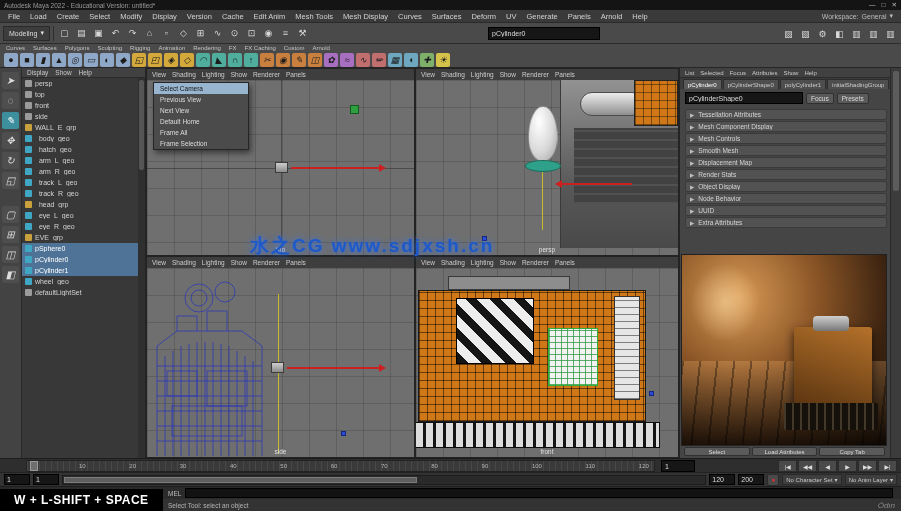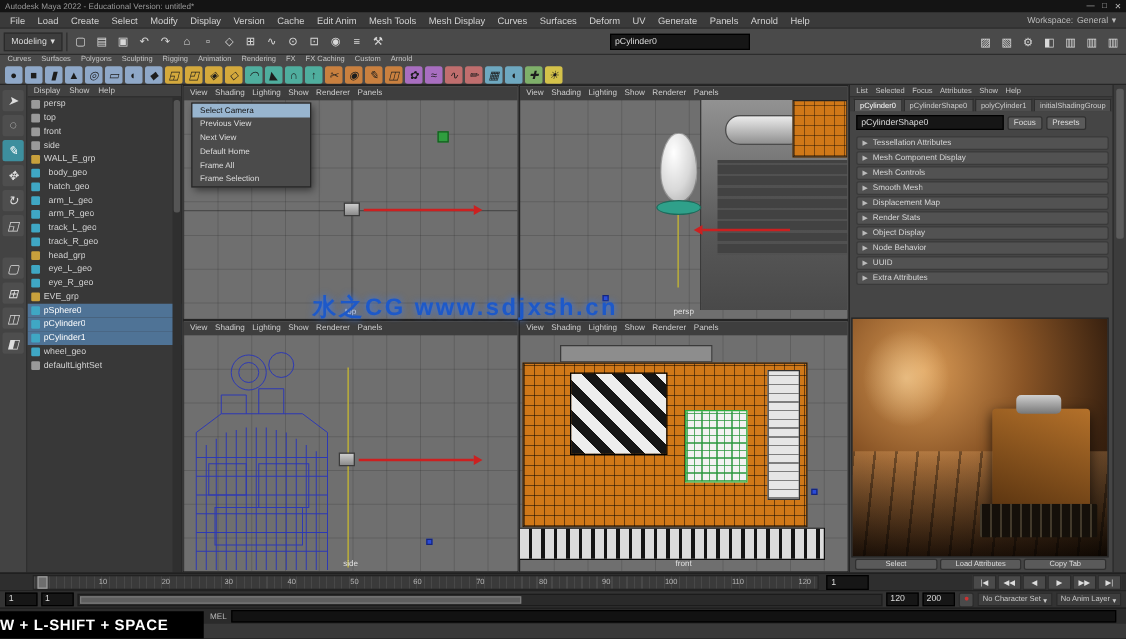--- a/index.html
+++ b/index.html
@@ -125,21 +125,21 @@
   .rs-track{flex:1;height:10px;background:#2a2a2a;border:1px solid #1c1c1c;position:relative;}
   .rs-handle{position:absolute;left:1px;top:1px;bottom:1px;width:55%;background:#5f5f5f;border:1px solid #7b7b7b;}
   .autokey{width:12px;height:12px;border-radius:2px;background:#4a4a4a;border:1px solid #2b2b2b;display:flex;align-items:center;justify-content:center;color:#c33;font-size:7px;}
   .dd{display:flex;align-items:center;gap:2px;font-size:6px;color:#c9c9c9;background:#3e3e3e;border:1px solid #292929;height:11px;padding:0 3px;white-space:nowrap;}
   .cmdline{top:486px;height:13px;background:#2b2b2b;border-top:1px solid #1d1d1d;padding-left:168px;gap:4px;}
   .cmd-label{font-size:6.5px;color:#bbb;}
   .cmd-input{flex:1;height:10px;background:#121212;border:1px solid #000;color:#ddd;font-size:7px;margin-right:8px;padding:0 3px;}
   .helpline{top:499px;height:12px;background:#333;padding-left:168px;}
   .help-text{font-size:6.5px;color:#b5b5b5;}
   .recorder{margin-left:auto;padding-right:6px;font-size:8px;color:#8a8a8a;font-style:italic;}
-  .keys-overlay{position:absolute;left:0;top:489px;width:163px;height:22px;background:#000;z-index:70;display:flex;align-items:center;padding-left:0;}
+  .keys-overlay{position:absolute;left:0;top:489px;width:163px;height:22px;background:#000;z-index:70;display:flex;align-items:center;padding-left:14px;}
   .keys-overlay span{color:#fff;font-size:12px;font-weight:bold;letter-spacing:.5px;white-space:nowrap;}
   .watermark{position:absolute;left:250px;top:233px;z-index:55;font-size:19px;font-weight:bold;letter-spacing:2px;color:#1d59c9;text-shadow:0 0 6px rgba(50,120,255,.9);white-space:nowrap;}
 </style>
 </head>
 <body>
 
 <div class="app">
 
   <div class="row titlebar">
     <span>Autodesk Maya 2022 - Educational Version: untitled*</span>
@@ -745,18 +745,22 @@
         <span>No Anim Layer</span>
         <span>▾</span>
       </span>
   </div>
 
   <div class="row cmdline">
     <span class="cmd-label">MEL</span>
     <input class="cmd-input" style="">
   </div>
 
+  <div class="row helpline">
+    <span class="help-text">Select Tool: select an object</span>
+    <span class="recorder">Ödın</span>
+  </div>
 
   <div class="keys-overlay">
     <span>W + L-SHIFT + SPACE</span>
   </div>
 
 </div>
 
 </body></html>

